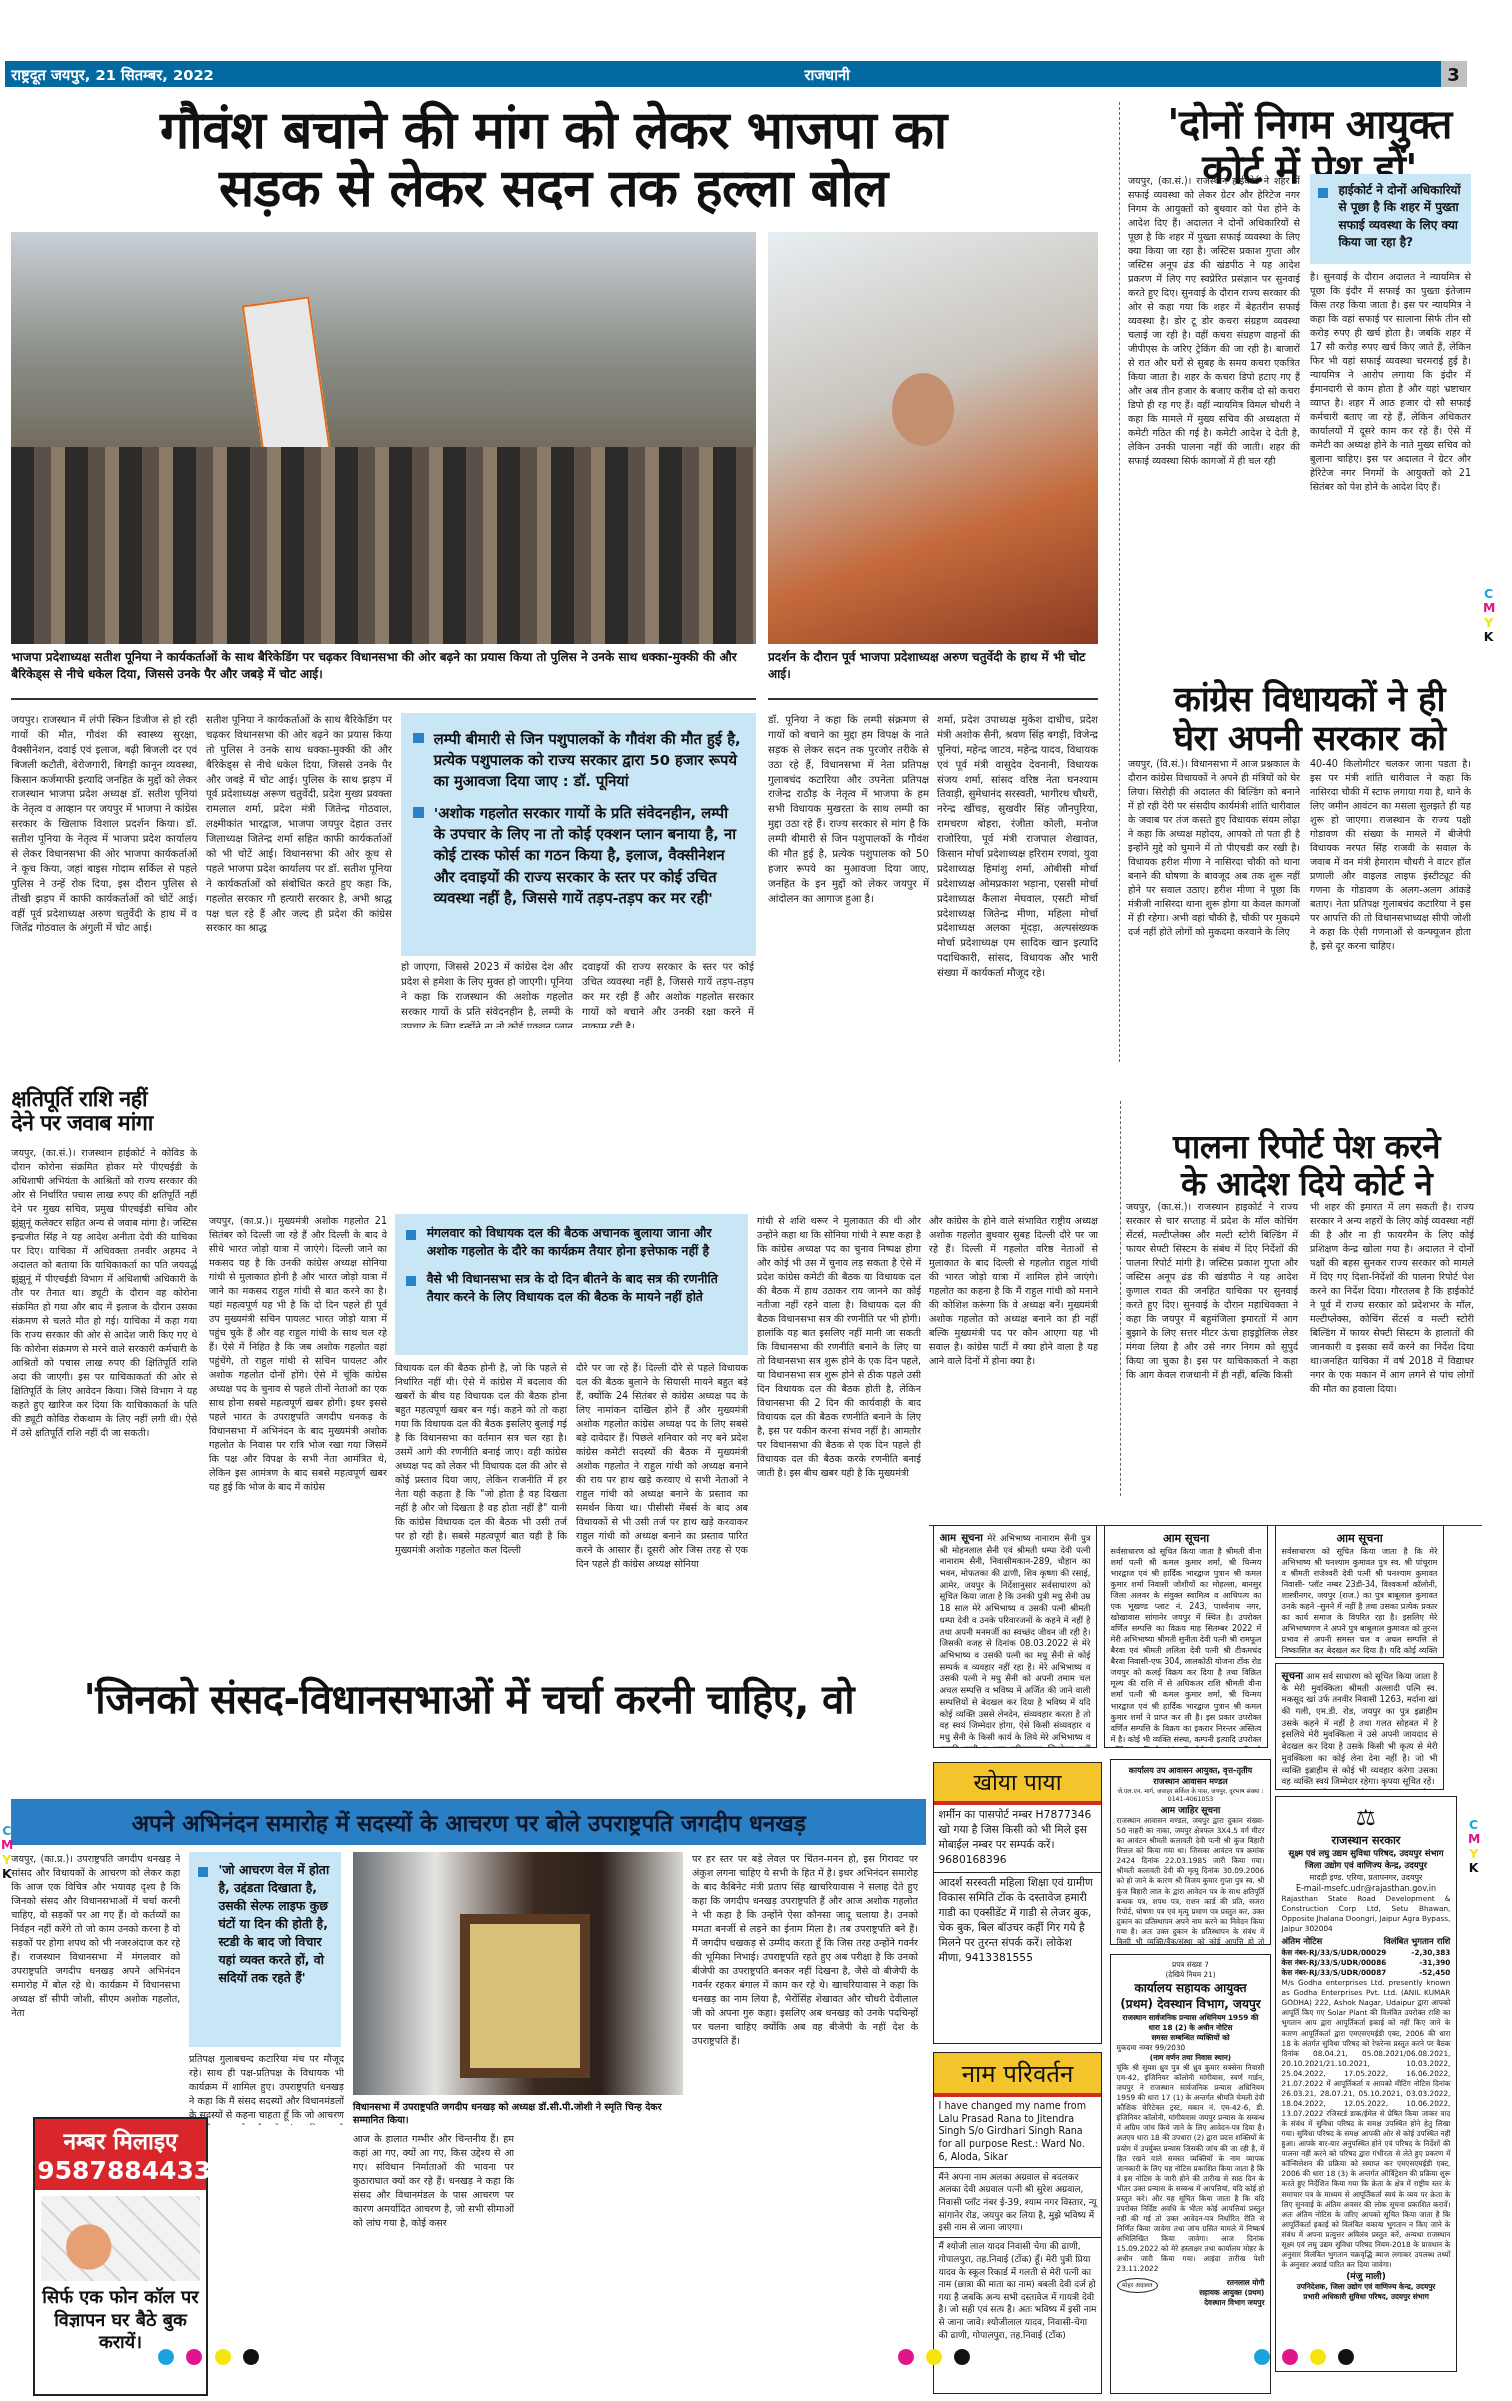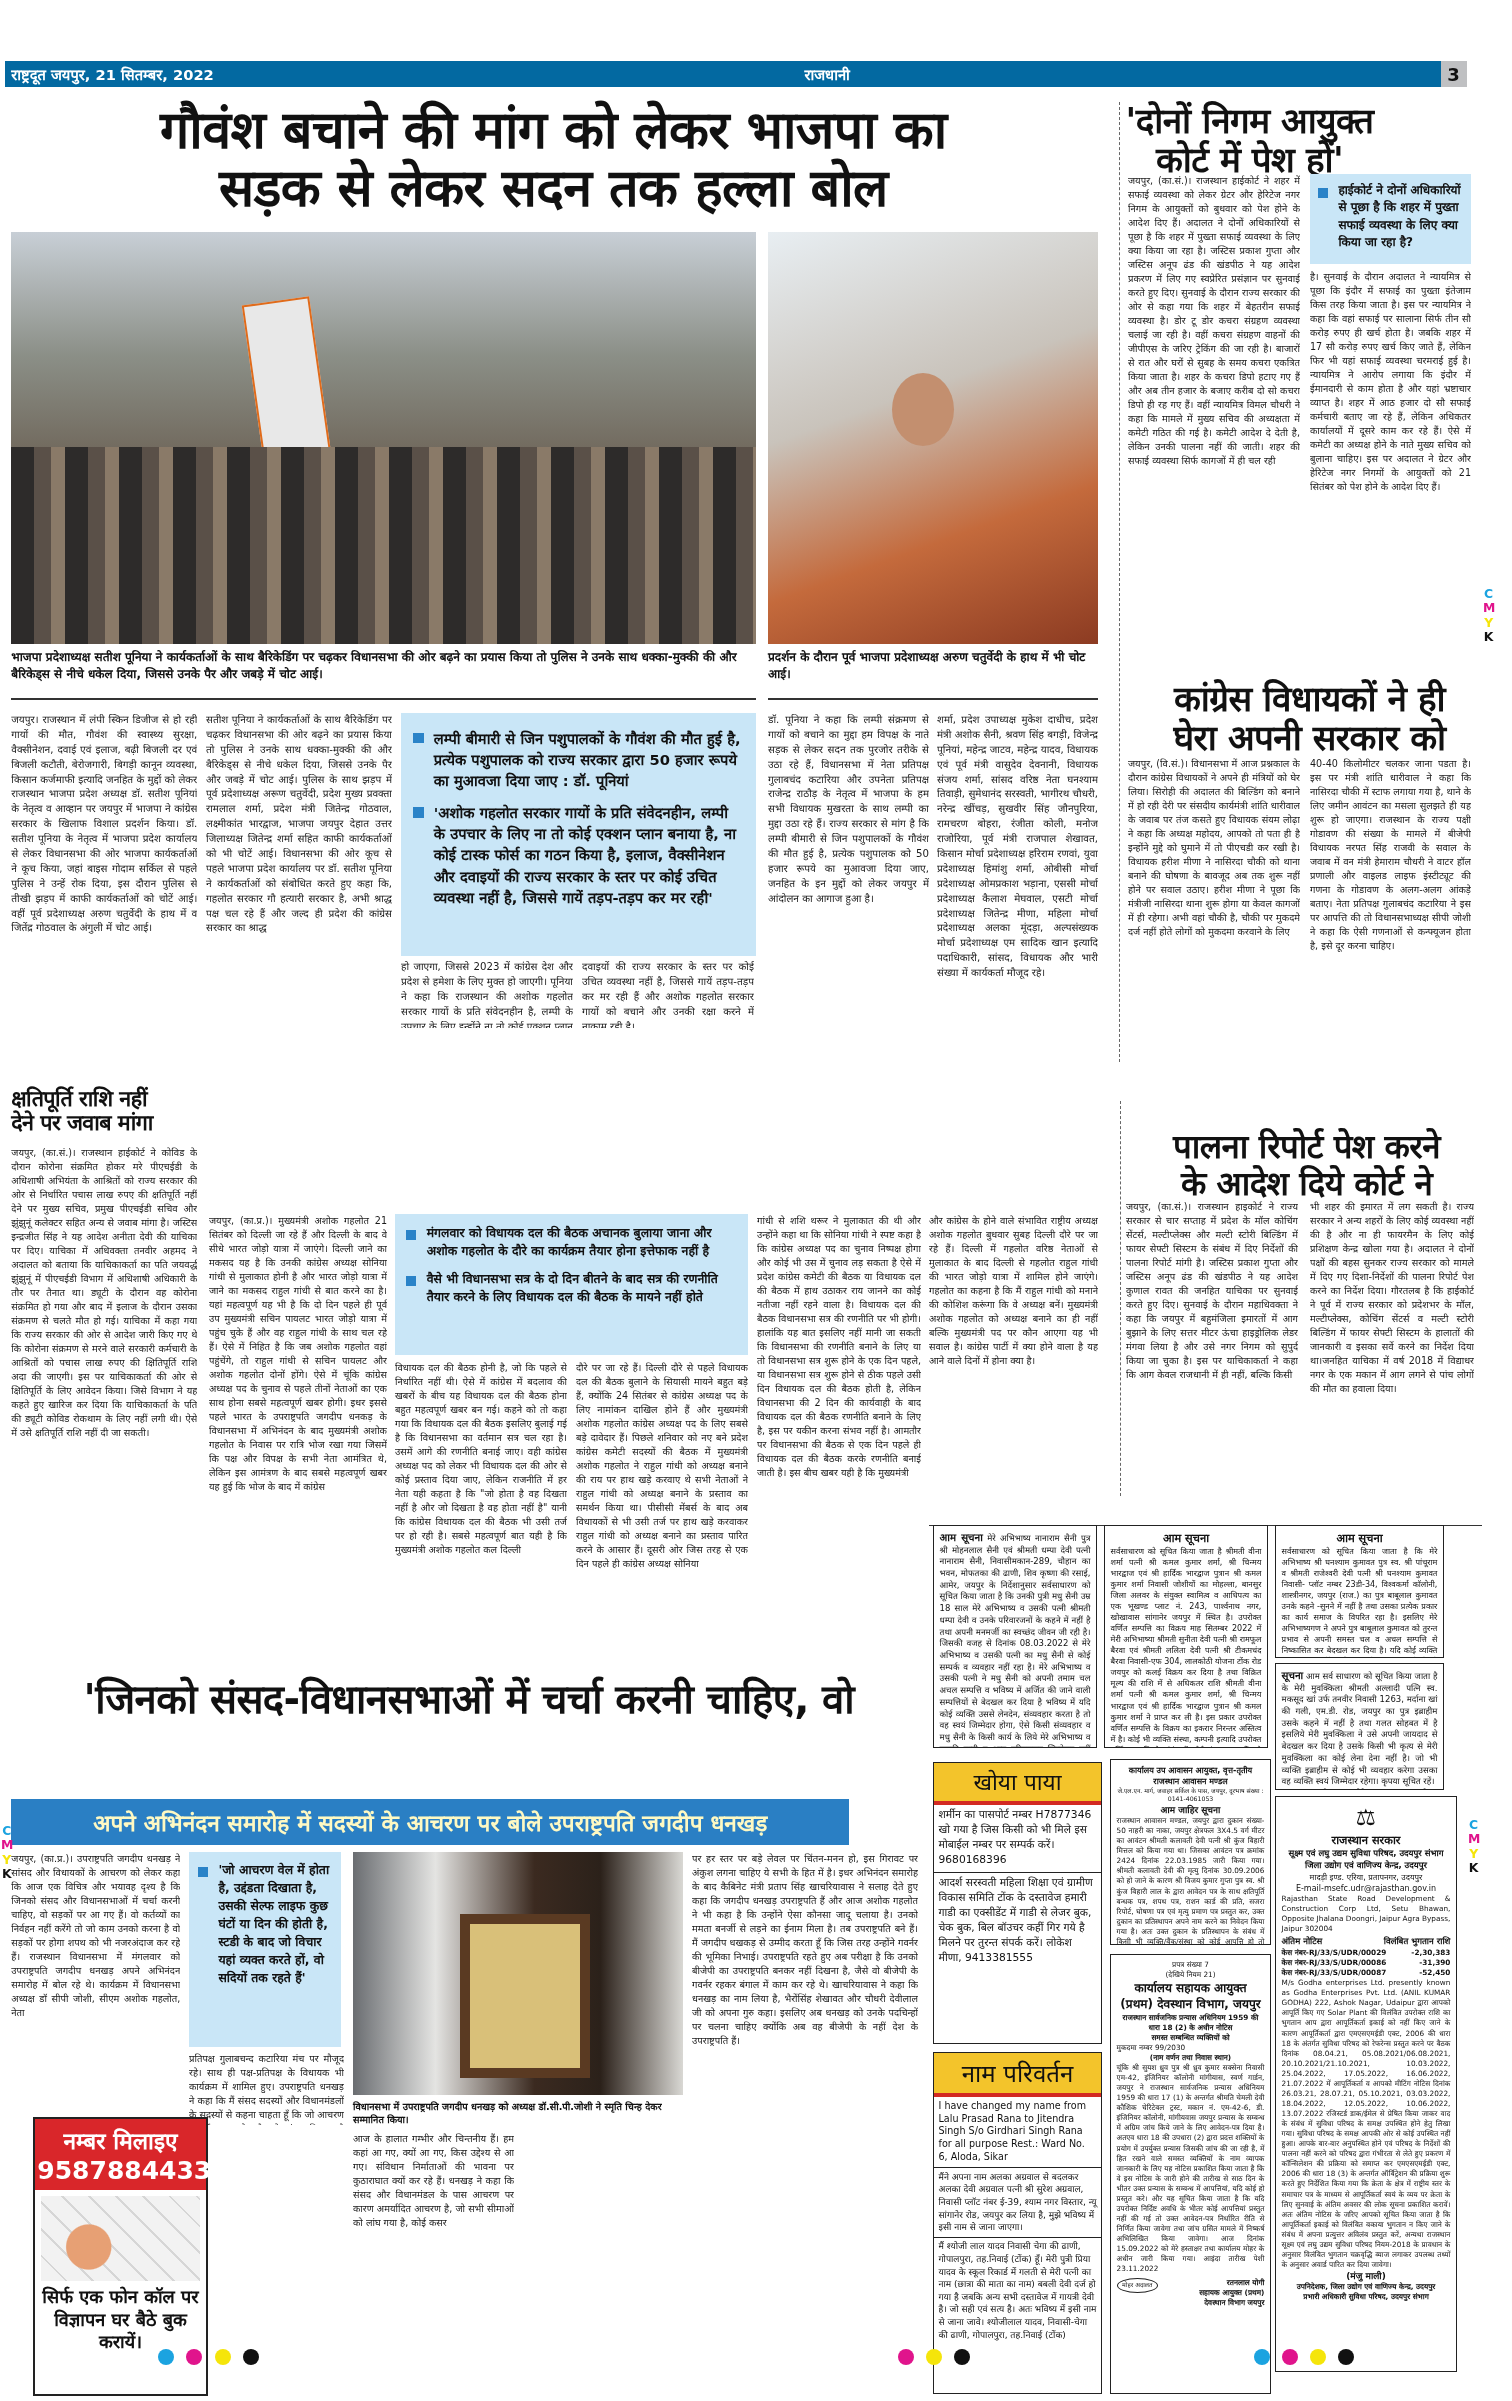--- a/index.html
+++ b/index.html
@@ -62,21 +62,21 @@
       <span class="sq"></span>
       <span>'अशोक गहलोत सरकार गायों के प्रति संवेदनहीन, लम्पी के उपचार के लिए ना तो कोई एक्शन प्लान बनाया है, ना कोई टास्क फोर्स का गठन किया है, इलाज, वैक्सीनेशन और दवाइयों की राज्य सरकार के स्तर पर कोई उचित व्यवस्था नहीं है, जिससे गायें तड़प-तड़प कर मर रही'</span>
     </div>
 </div>
 <div class="col body" style="left:401px;top:960px;width:172px;height:68px">हो जाएगा, जिससे 2023 में कांग्रेस देश और प्रदेश से हमेशा के लिए मुक्त हो जाएगी। पूनिया ने कहा कि राजस्थान की अशोक गहलोत सरकार गायों के प्रति संवेदनहीन है, लम्पी के उपचार के लिए इन्होंने ना तो कोई एक्शन प्लान बनाया है, ना कोई टास्क फोर्स का गठन किया है, इलाज, वैक्सीनेशन और</div>
 <div class="col body" style="left:582px;top:960px;width:172px;height:68px">दवाइयों की राज्य सरकार के स्तर पर कोई उचित व्यवस्था नहीं है, जिससे गायें तड़प-तड़प कर मर रही हैं और अशोक गहलोत सरकार गायों को बचाने और उनकी रक्षा करने में नाकाम रही है।</div>
 <div class="col body" style="left:768px;top:713px;width:161px;height:316px">डॉ. पूनिया ने कहा कि लम्पी संक्रमण से गायों को बचाने का मुद्दा हम विपक्ष के नाते सड़क से लेकर सदन तक पुरजोर तरीके से उठा रहे हैं, विधानसभा में नेता प्रतिपक्ष गुलाबचंद कटारिया और उपनेता प्रतिपक्ष राजेन्द्र राठौड़ के नेतृत्व में भाजपा के हम सभी विधायक मुखरता के साथ लम्पी का मुद्दा उठा रहे हैं। राज्य सरकार से मांग है कि लम्पी बीमारी से जिन पशुपालकों के गौवंश की मौत हुई है, प्रत्येक पशुपालक को 50 हजार रूपये का मुआवजा दिया जाए, जनहित के इन मुद्दों को लेकर जयपुर में आंदोलन का आगाज हुआ है।</div>
 <div class="col body" style="left:937px;top:713px;width:161px;height:316px">शर्मा, प्रदेश उपाध्यक्ष मुकेश दाधीच, प्रदेश मंत्री अशोक सैनी, श्रवण सिंह बगड़ी, विजेन्द्र पूनियां, महेन्द्र जाटव, महेन्द्र यादव, विधायक एवं पूर्व मंत्री वासुदेव देवनानी, विधायक संजय शर्मा, सांसद वरिष्ठ नेता घनश्याम तिवाड़ी, सुमेधानंद सरस्वती, भागीरथ चौधरी, नरेन्द्र खींचड़, सुखवीर सिंह जौनपुरिया, रामचरण बोहरा, रंजीता कोली, मनोज राजोरिया, पूर्व मंत्री राजपाल शेखावत, किसान मोर्चा प्रदेशाध्यक्ष हरिराम रणवां, युवा प्रदेशाध्यक्ष हिमांशु शर्मा, ओबीसी मोर्चा प्रदेशाध्यक्ष ओमप्रकाश भड़ाना, एससी मोर्चा प्रदेशाध्यक्ष कैलाश मेघवाल, एसटी मोर्चा प्रदेशाध्यक्ष जितेन्द्र मीणा, महिला मोर्चा प्रदेशाध्यक्ष अलका मूंदड़ा, अल्पसंख्यक मोर्चा प्रदेशाध्यक्ष एम सादिक खान इत्यादि पदाधिकारी, सांसद, विधायक और भारी संख्या में कार्यकर्ता मौजूद रहे।</div>
 
 <div class="dash" style="left:1119px;top:102px;height:960px"></div>
-<div class="abs hl" style="left:1069px;top:102px;width:361px;font-size:35px">
+<div class="abs hl" style="left:1129px;top:102px;width:361px;font-size:40px">
   <div>'दोनों निगम आयुक्त</div>
   <div>कोर्ट में पेश हों'</div>
 </div>
 <div class="col body" style="left:1128px;top:174px;width:172px;height:429px;font-size:9.6px">जयपुर, (का.सं.)। राजस्थान हाईकोर्ट ने शहर में सफाई व्यवस्था को लेकर ग्रेटर और हेरिटेज नगर निगम के आयुक्तों को बुधवार को पेश होने के आदेश दिए हैं। अदालत ने दोनों अधिकारियों से पूछा है कि शहर में पुख्ता सफाई व्यवस्था के लिए क्या किया जा रहा है। जस्टिस प्रकाश गुप्ता और जस्टिस अनूप ढंड की खंडपीठ ने यह आदेश प्रकरण में लिए गए स्वप्रेरित प्रसंज्ञान पर सुनवाई करते हुए दिए। सुनवाई के दौरान राज्य सरकार की ओर से कहा गया कि शहर में बेहतरीन सफाई व्यवस्था है। डोर टू डोर कचरा संग्रहण व्यवस्था चलाई जा रही है। वहीं कचरा संग्रहण वाहनों की जीपीएस के जरिए ट्रेकिंग की जा रही है। बाजारों से रात और घरों से सुबह के समय कचरा एकत्रित किया जाता है। शहर के कचरा डिपो हटाए गए हैं और अब तीन हजार के बजाए करीब दो सो कचरा डिपो ही रह गए हैं। वहीं न्यायमित्र विमल चौधरी ने कहा कि मामले में मुख्य सचिव की अध्यक्षता में कमेटी गठित की गई है। कमेटी आदेश दे देती है, लेकिन उनकी पालना नहीं की जाती। शहर की सफाई व्यवस्था सिर्फ कागजों में ही चल रही</div>
 <div class="hbox" style="left:1310px;top:174px;width:161px;height:90px;font-size:12px;padding:8px 8px">
   <div class="item">
       <span class="sq"></span>
       <span>हाईकोर्ट ने दोनों अधिकारियों से पूछा है कि शहर में पुख्ता सफाई व्यवस्था के लिए क्या किया जा रहा है?</span>
     </div>
 </div>
@@ -141,21 +141,21 @@
 </div>
 <div class="ad" style="left:1275px;top:1663px;width:169px;height:127px;font-size:8.5px">
   <span style="font-weight:bold;font-size:10.2px">सूचना</span>
   <span>आम सर्व साधारण को सूचित किया जाता है के मेरी मुवक्किला श्रीमती अल्लादी पत्नि स्व. मकसूद खां उर्फ तनवीर निवासी 1263, मर्दाना खां की गली, एम.डी. रोड, जयपुर का पुत्र इब्राहीम उसके कहने में नहीं है तथा गलत सोहबत में है इसलिये मेरी मुवक्किला ने उसे अपनी जायदाद से बेदखल कर दिया है उसके किसी भी कृत्य से मेरी मुवक्किला का कोई लेना देना नहीं है। जो भी व्यक्ति इब्राहीम से कोई भी व्यवहार करेगा उसका वह व्यक्ति स्वयं जिम्मेदार रहेगा। कृपया सूचित रहें।</span>
   <div>अब्दुल कदीर एडवोकेट जयपुर, मो.नं. 9314882311</div>
 </div>
 
 <div class="abs hl" style="left:11.3px;top:1677px;width:915px;font-size:40px">
   <div>'जिनको संसद-विधानसभाओं में चर्चा करनी चाहिए, वो</div>
 </div>
-<div class="abs" style="left:11.3px;top:1799px;width:838px;height:46px;background:#2a7fc4;color:#fef9c3;font-weight:bold;font-size:22.6px;display:flex;align-items:center;justify-content:center">अपने अभिनंदन समारोह में सदस्यों के आचरण पर बोले उपराष्ट्रपति जगदीप धनखड़</div>
+<div class="abs" style="left:11.3px;top:1799px;width:915px;height:46px;background:#2a7fc4;color:#0f172a;font-weight:bold;font-size:22.6px;display:flex;align-items:center;justify-content:center">अपने अभिनंदन समारोह में सदस्यों के आचरण पर बोले उपराष्ट्रपति जगदीप धनखड़</div>
 
 <div class="col body" style="left:11.3px;top:1852px;width:169px;height:237px;font-size:9.6px">जयपुर, (का.प्र.)। उपराष्ट्रपति जगदीप धनखड़ ने सांसद और विधायकों के आचरण को लेकर कहा कि आज एक विचित्र और भयावह दृश्य है कि जिनको संसद और विधानसभाओं में चर्चा करनी चाहिए, वो सड़कों पर आ गए हैं। वो कर्तव्यों का निर्वहन नहीं करेंगे तो जो काम उनको करना है वो सड़कों पर होगा शपथ को भी नजरअंदाज कर रहे हैं। राजस्थान विधानसभा में मंगलवार को उपराष्ट्रपति जगदीप धनखड़ अपने अभिनंदन समारोह में बोल रहे थे। कार्यक्रम में विधानसभा अध्यक्ष डॉ सीपी जोशी, सीएम अशोक गहलोत, नेता</div>
 <div class="hbox" style="left:189px;top:1852px;width:152px;height:195px;font-size:12.4px;padding:9px 9px">
   <div class="item">
       <span class="sq"></span>
       <span>'जो आचरण वेल में होता है, उद्दंडता दिखाता है, उसकी सेल्फ लाइफ कुछ घंटों या दिन की होती है, स्टडी के बाद जो विचार यहां व्यक्त करते हों, वो सदियों तक रहते हैं'</span>
     </div>
 </div>
 <div class="col body" style="left:189px;top:2052px;width:155px;height:73px;font-size:9.6px">प्रतिपक्ष गुलाबचन्द कटारिया मंच पर मौजूद रहे। साथ ही पक्ष-प्रतिपक्ष के विधायक भी कार्यक्रम में शामिल हुए। उपराष्ट्रपति धनखड़ ने कहा कि मैं संसद सदस्यों और विधानमंडलों के सदस्यों से कहना चाहता हूँ कि जो आचरण वेल में आकर होता है। जो उद्दंडता दिखाता है उसकी सेल्फ लाइफ कुछ घंटों या दिन की होती है। स्टडी के बाद जो विचार यहां व्यक्त करते हो, वो सदियों तक रहते हैं। विधानमंडल और संसद में अनुशासन बहुत जरूरी है। चर्चा और बहस हो यही लोकतंत्र का अमृत है। हमारे प्रतिनिधियों का आचरण फॉलो करने लायक होना चाहिए। संविधान निर्माताओं ने यही कल्पना की थी। लेकिन</div>
 <div class="photo" style="left:353px;top:1852px;width:330px;height:243px;background:linear-gradient(90deg,#6a6d71 0%,#e4e4e2 25%,#3b2a20 55%,#2b211a 75%,#d9d8d4 100%)">

